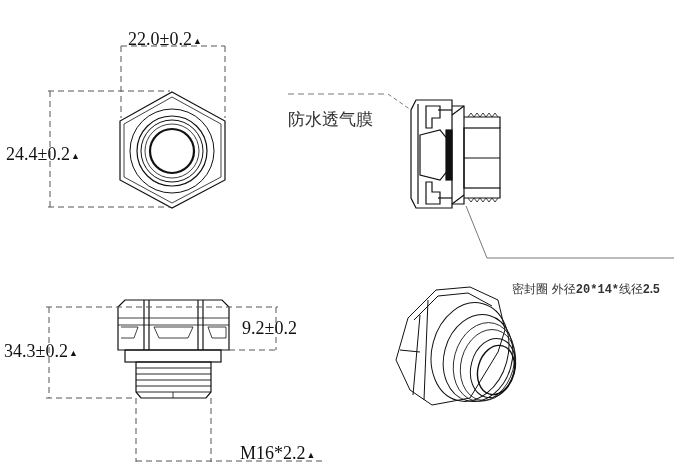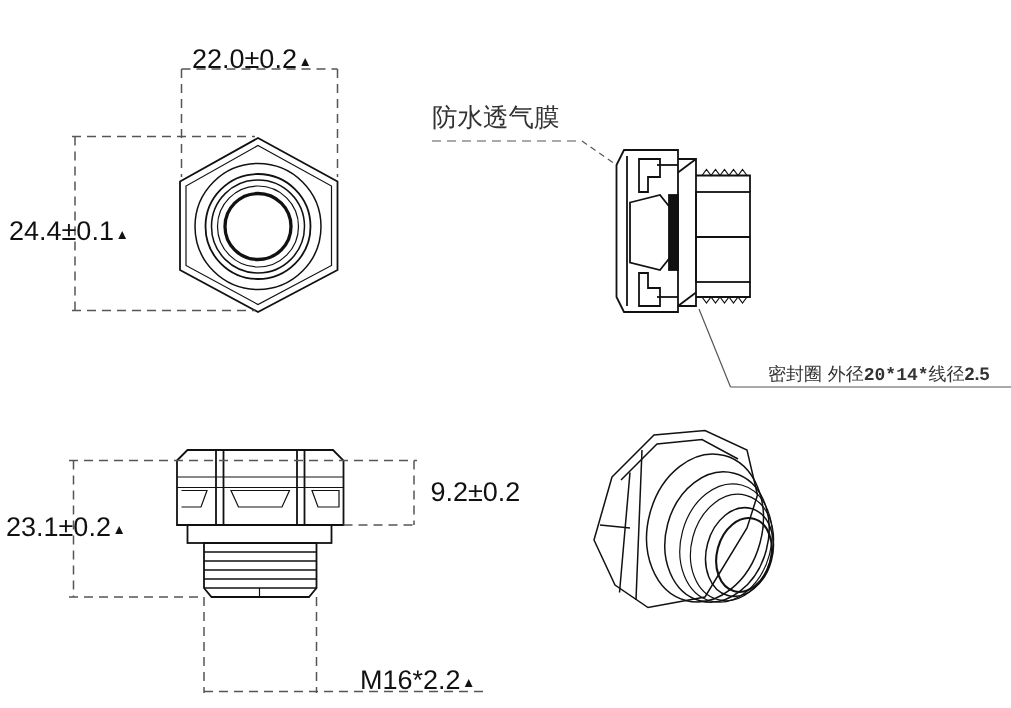--- a/index.html
+++ b/index.html
@@ -1,20 +1,20 @@
 <!DOCTYPE html>
 <html><head>
 <meta charset="utf-8">
 <style>
   html, body { margin: 0; padding: 0; background: #ffffff; }
   body { width: 674px; height: 472px; position: relative; overflow: hidden; font-family: "Liberation Sans", sans-serif; }
   svg { position: absolute; left: 0; top: 0; }
-  .dim { position: absolute; font-family: Liberation Sans, sans-serif; color: #111; font-size: 18px; white-space: nowrap; line-height: 1; }
+  .dim { position: absolute; font-family: Liberation Serif, serif; color: #111; font-size: 18px; white-space: nowrap; line-height: 1; }
   .tri { font-size: 9px; vertical-align: 1px; margin-left: 1px; }
-  .callout { position: absolute; font-family: "DejaVu Sans", sans-serif; color: #333; white-space: nowrap; line-height: 1; }
+  .callout { position: absolute; font-family: "DejaVu Sans", sans-serif; color: #333; white-space: nowrap; line-height: 1; margin-top: 40px; }
 </style>
 </head>
 <body>
 
 <svg width="674" height="472" viewBox="0 0 674 472">
   <g fill="none" stroke="#111" stroke-width="1.2">
 
     <g>
       <polygon points="172,92 225,121 225,180 172,208 120,180 120,121"></polygon>
       <polygon points="172,97 221,124 221,177 172,203 124,177 124,124" stroke-width="0.8"></polygon>
@@ -109,26 +109,26 @@
       <ellipse cx="493" cy="368" rx="22" ry="30" transform="rotate(15 493 368)"></ellipse>
       <ellipse cx="496" cy="370" rx="18" ry="25" transform="rotate(15 496 370)" stroke-width="1.4"></ellipse>
     </g>
   </g>
 </svg>
 
 <div class="dim" style="left:128px; top:30px;">
   <span>22.0±0.2</span><span class="tri">▲</span>
 </div>
 <div class="dim" style="left:6px; top:145px;">
-  <span>24.4±0.1</span><span class="tri">▲</span>
+  <span>24.4±0.2</span><span class="tri">▲</span>
 </div>
 <div class="dim" style="left:4px; top:342px;">
-  <span>23.1±0.2</span><span class="tri">▲</span>
+  <span>34.3±0.2</span><span class="tri">▲</span>
 </div>
-<div class="dim" style="left:242px; top:319px;margin-left:45px;">
+<div class="dim" style="left:242px; top:319px;">
   <span>9.2±0.2</span>
 </div>
 <div class="dim" style="left:240px; top:444px;">
   <span>M16*2.2</span><span class="tri">▲</span>
 </div>
 
 <div class="callout" style="left:288px; top:71px; font-size:17px;">防水透气膜</div>
 <div class="callout" style="left:512px; top:243px; font-size:12px;">
   <span>密封圈 外径</span><b style="font-family:Liberation Mono, monospace;">20*14*</b><span>线径</span><b style="font-family:'Liberation Sans',sans-serif;">2.5</b>
 </div>

